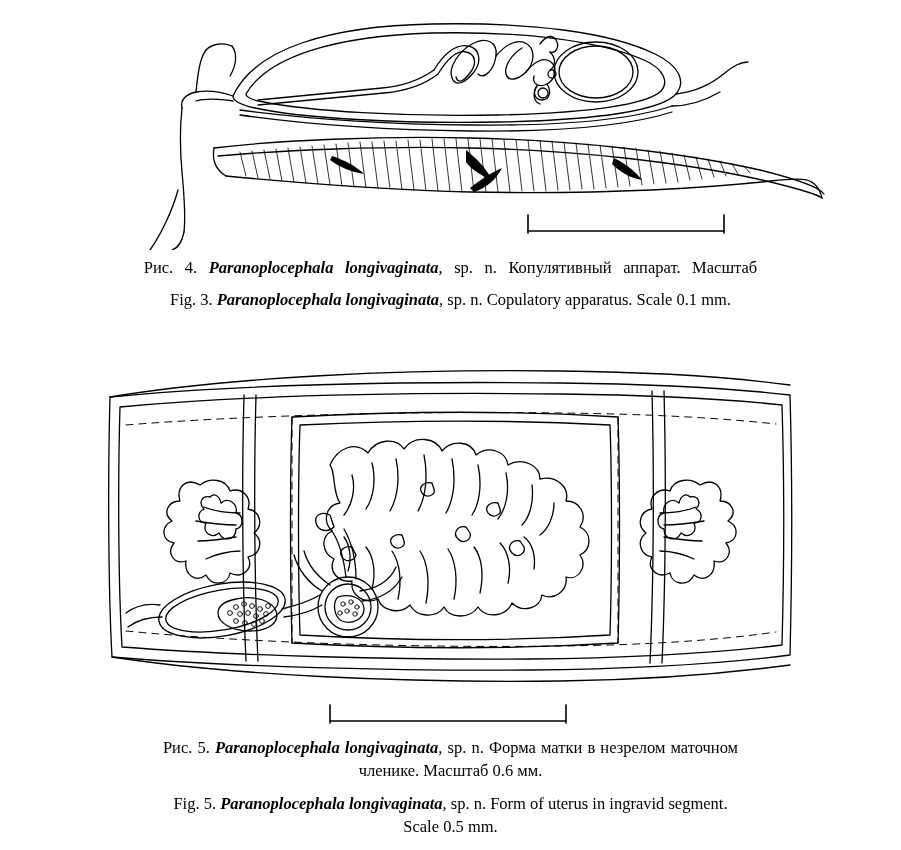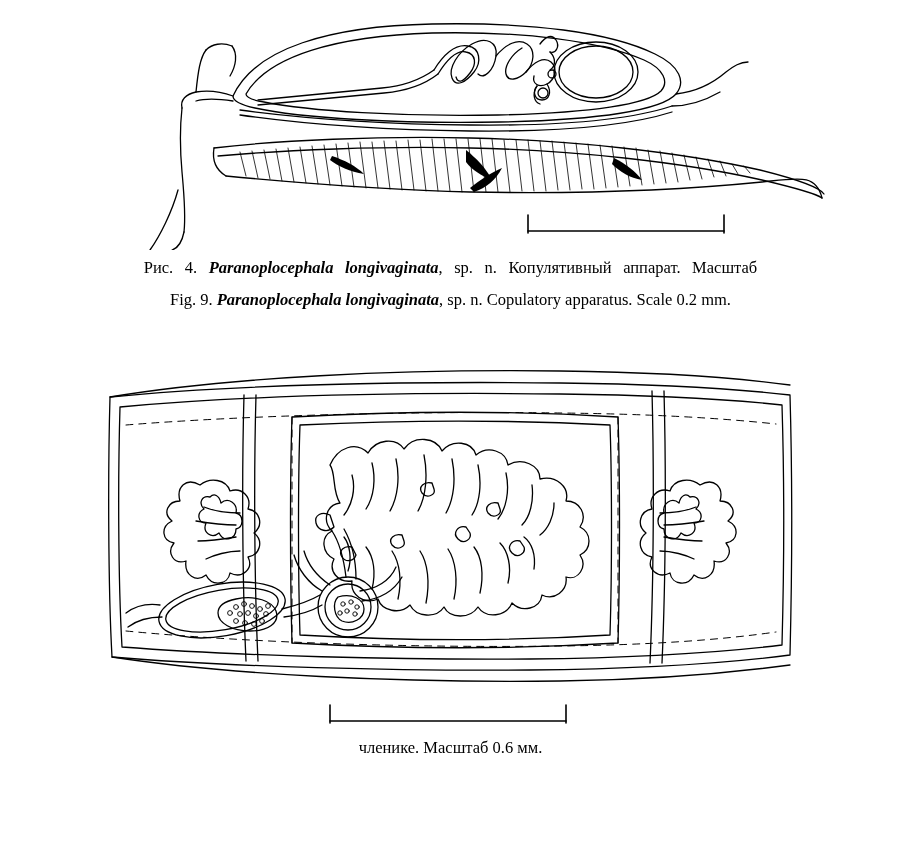--- a/index.html
+++ b/index.html
@@ -194,23 +194,23 @@
     <div class="caption caption-ru" id="fig4-caption-ru">
       <span class="ru-line ru-line-1">
         <span class="cap-lead">Рис. 4.</span>
         <span class="sp-italic">Paranoplocephala longivaginata</span><span>, sp. n.</span>
         <span>Копулятивный   аппарат. Масштаб</span>
       </span>
     </div>
 
     <div class="caption caption-en" id="fig4-caption-en">
       <span class="en-line">
-        <span class="cap-lead">Fig. 9.</span>
+        <span class="cap-lead">Fig. 3.</span>
         <span class="sp-italic">Paranoplocephala longivaginata</span><span>, sp. n.</span>
-        <span>Copulatory apparatus. Scale 0.2 mm.</span>
+        <span>Copulatory apparatus. Scale 0.1 mm.</span>
       </span>
     </div>
   </div>
 
   <div class="figure-block" id="figure-5-block">
 
     <div class="figure-image" id="figure-5-image">
       <svg viewBox="0 0 901 375" width="901" height="375" xmlns="http://www.w3.org/2000/svg">
         <g fill="none" stroke="#000000" stroke-width="1.3" stroke-linecap="round" stroke-linejoin="round">
 
@@ -359,18 +359,31 @@
           <path d="M162 262 C148 262 136 266 128 272"></path>
 
           <line x1="330" y1="350" x2="330" y2="368" stroke-width="1.6"></line>
           <line x1="330" y1="366" x2="566" y2="366" stroke-width="1.6"></line>
           <line x1="566" y1="350" x2="566" y2="368" stroke-width="1.6"></line>
         </g>
       </svg>
     </div>
 
     <div class="caption caption-ru" id="fig5-caption-ru">
+      <span class="ru-line ru-line-1">
+        <span class="cap-lead">Рис. 5.</span>
+        <span class="sp-italic">Paranoplocephala longivaginata</span><span>, sp. n.</span>
+        <span>Форма матки в незрелом маточном</span>
+      </span>
       <span class="ru-line">членике. Масштаб 0.6 мм.</span>
     </div>
 
+    <div class="caption caption-en" id="fig5-caption-en">
+      <span class="en-line">
+        <span class="cap-lead">Fig. 5.</span>
+        <span class="sp-italic">Paranoplocephala longivaginata</span><span>, sp. n.</span>
+        <span>Form of uterus in ingravid segment.</span>
+      </span>
+      <span class="en-line">Scale 0.5 mm.</span>
+    </div>
   </div>
 
 </div>
 
 </body></html>

